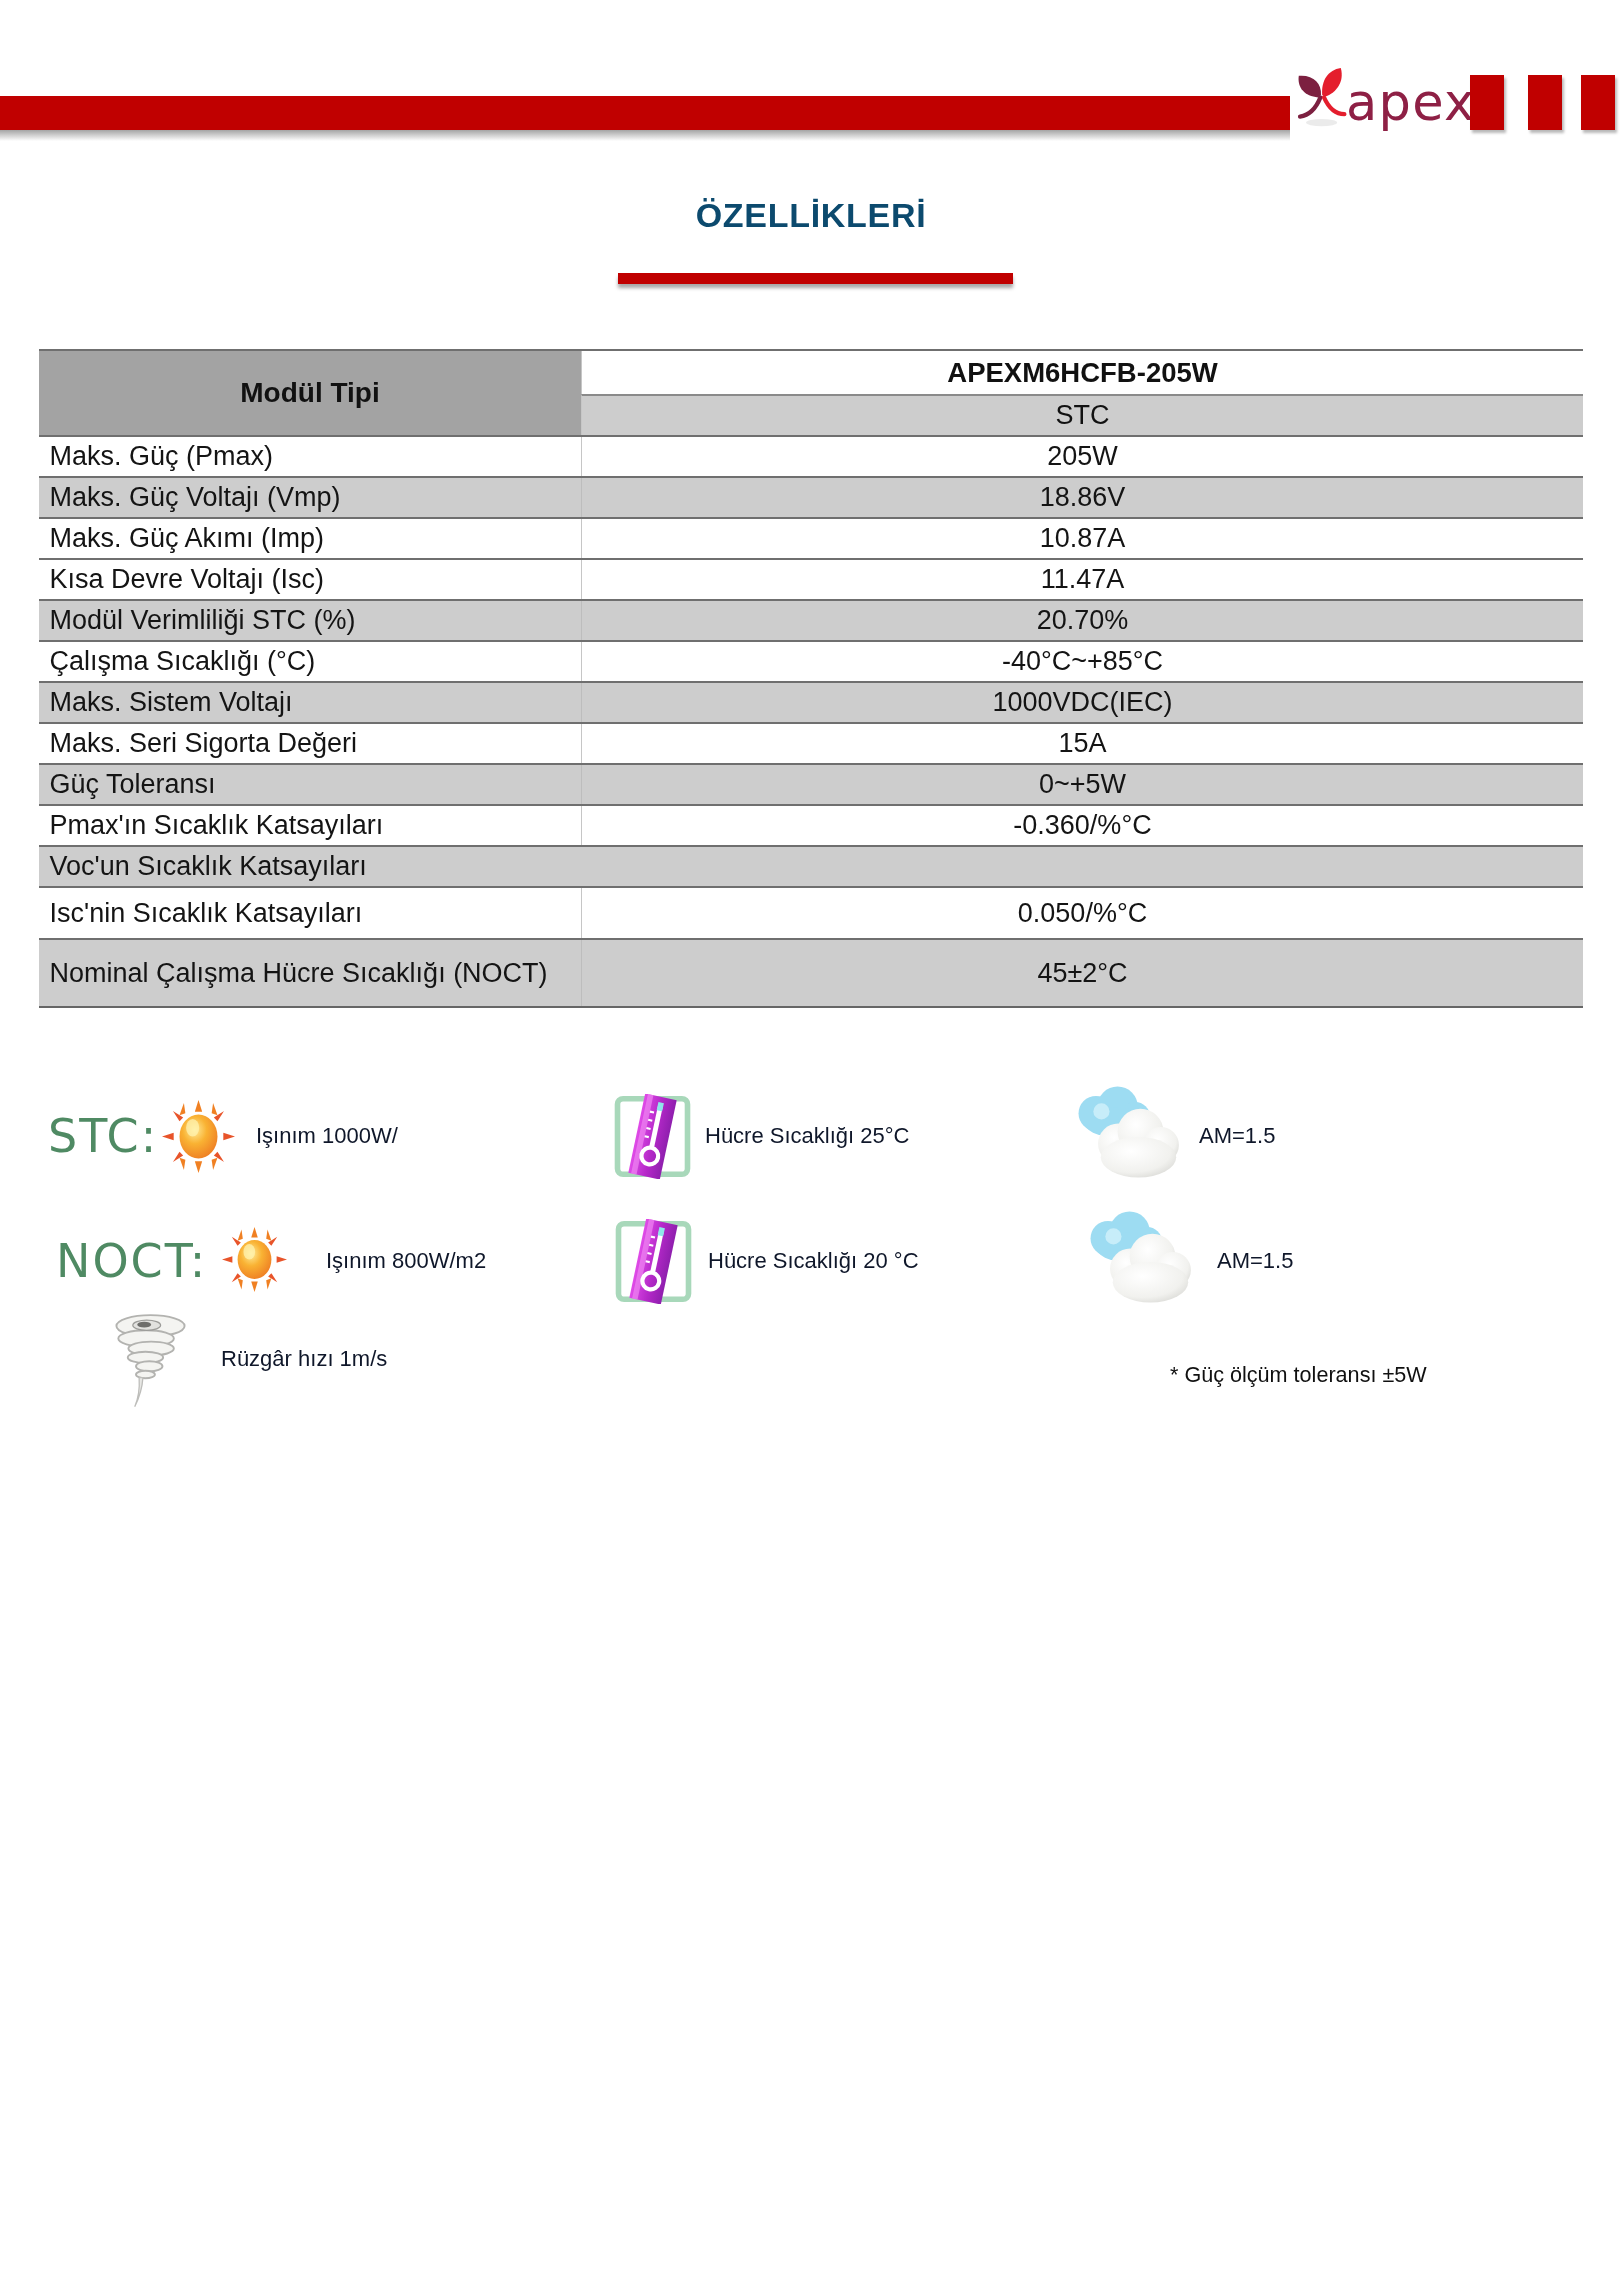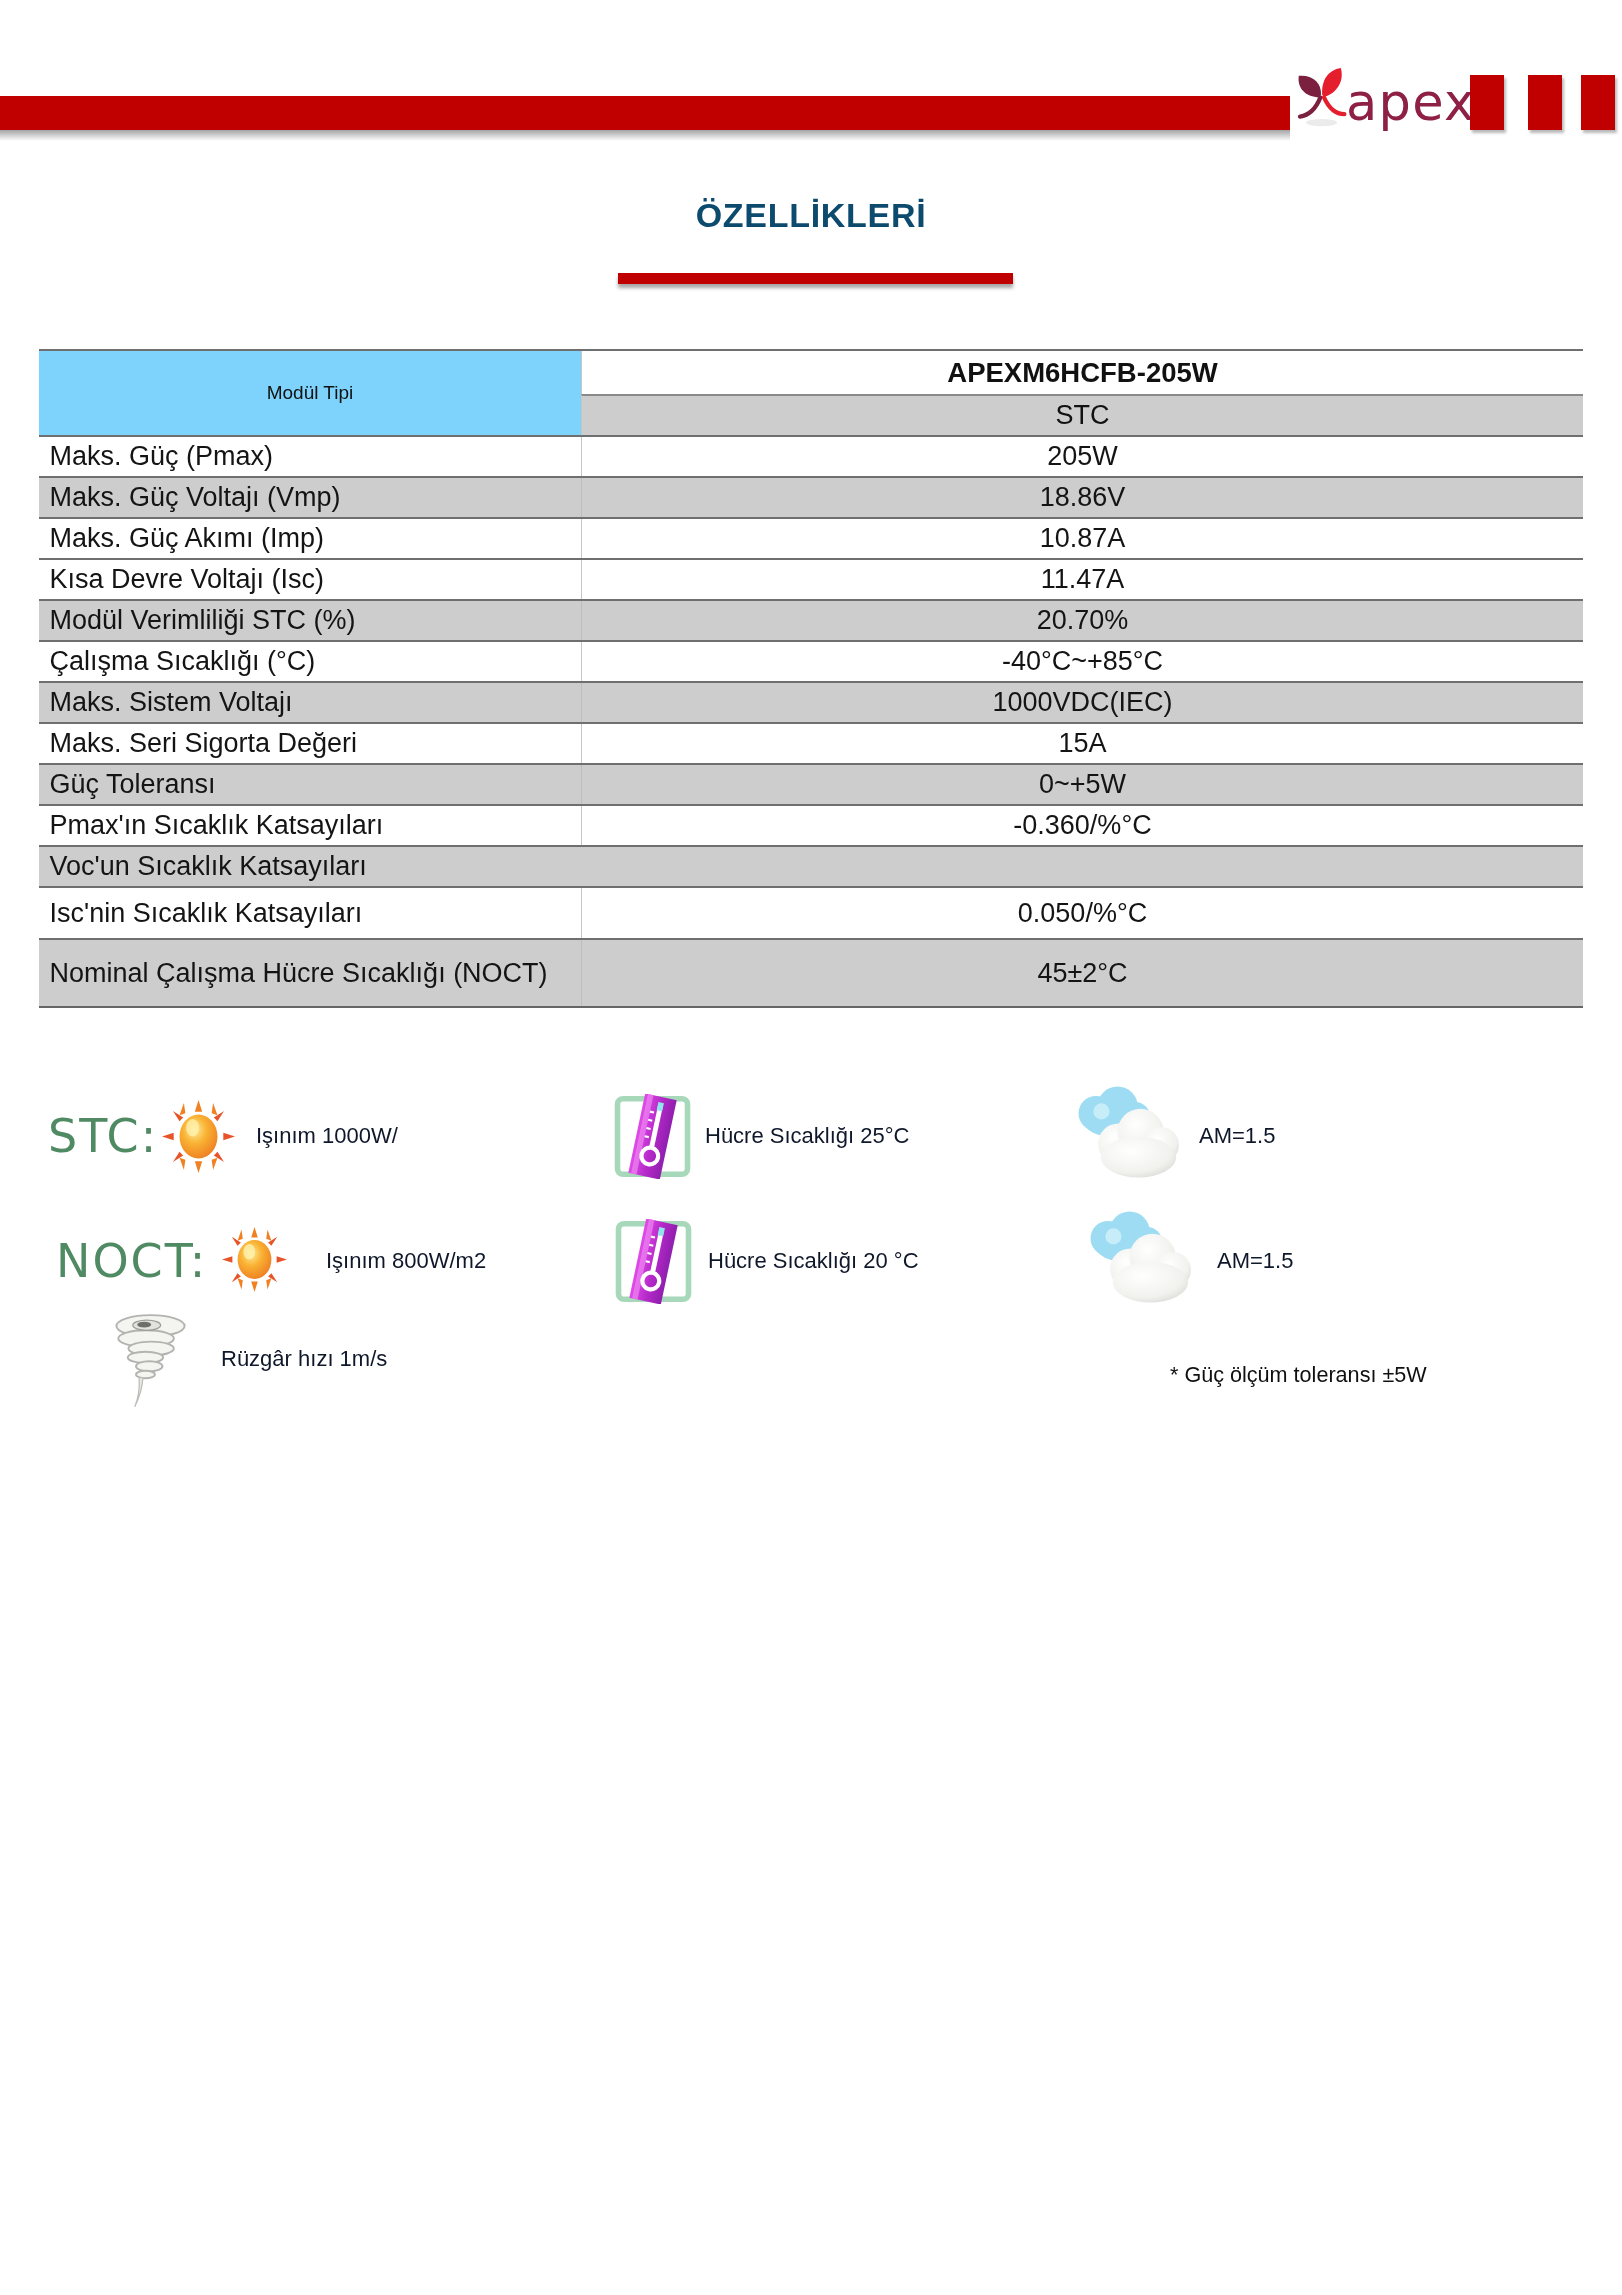--- a/index.html
+++ b/index.html
@@ -30,21 +30,21 @@
   
   .page-title{position:absolute;left:0;top:196px;width:1622px;text-align:center;
     font-size:34px;font-weight:bold;color:#0c4a6e;letter-spacing:0.7px;}
   .title-underline{position:absolute;left:618px;top:273px;width:395px;height:11px;
     background:var(--red);box-shadow:0 3.9px 3.9px rgba(0,0,0,.35);}
   
   .spec-table{position:absolute;left:39px;top:349px;width:1544px;
     border-top:2px solid var(--borderdark);border-bottom:2.6px solid #666;}
   .thead{display:grid;grid-template-columns:542px 1fr;grid-template-rows:43px 41px;}
   .cell{display:flex;align-items:center;justify-content:center;}
-  .module-type{grid-column:1;grid-row:1/3;font-size:19px;font-weight:normal;background:#7dd3fc;}
+  .module-type{grid-column:1;grid-row:1/3;font-size:28px;font-weight:bold;background:#a3a3a3;}
   .model{grid-column:2;grid-row:1;font-size:27.5px;font-weight:bold;background:#fff;
     border-left:1.3px solid var(--borderlight);}
   .stc-band{grid-column:2;grid-row:2;font-size:27px;background:var(--rowgray);
     border-left:1.3px solid var(--borderlight);border-top:2px solid #8a8a8a;}
   .trow{display:flex;min-height:41px;border-top:2px solid var(--borderdark);background:#fff;}
   .trow.gray{background:var(--rowgray);}
   .trow.tall13{min-height:52px;}
   .trow.tall14{min-height:68px;}
   .tcell{display:flex;align-items:center;font-size:27px;color:#141414;}
   .tcell.label{width:542px;padding-left:10.5px;}

